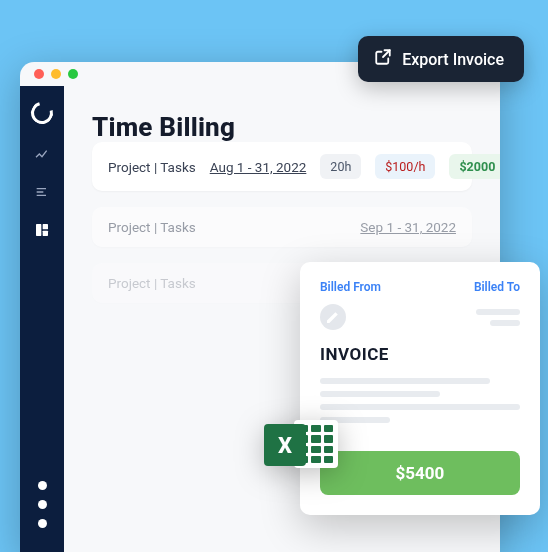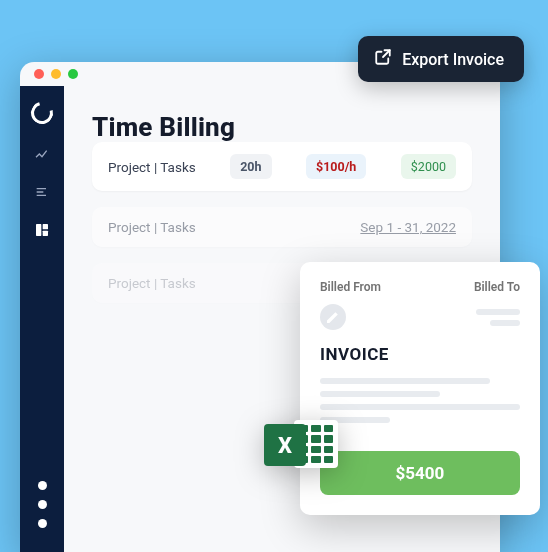--- a/index.html
+++ b/index.html
@@ -61,24 +61,24 @@
     display: flex; align-items: center; gap: 14px;
     background: #fff; border-radius: 10px;
     padding: 12px 16px; margin-bottom: 16px;
     box-shadow: 0 1px 2px rgba(0,0,0,0.04);
     font-size: 13.5px; color: #374050; justify-content: space-between;
   }
   .row.faded1 { opacity: 0.5; }
   .row.faded2 { opacity: 0.25; }
   .ptask { color: #3a4254; white-space: nowrap; }
   .period { text-decoration: underline; color: #3a4254; white-space: nowrap; }
-  .pill { padding: 5px 10px; border-radius: 6px; font-weight: 700; font-size: 12.5px; }
+  .pill { padding: 5px 10px; border-radius: 6px; font-weight: 400; font-size: 12.5px; }
   .pill.hours { background: #f0f2f5; color: #4a5568; }
   .pill.rate  { background: #eaf3fb; color: #b91c1c; }
-  .pill.total { background: #e9f6ec; color: #2f8f4e; font-weight: 400; }
+  .pill.total { background: #e9f6ec; color: #2f8f4e; font-weight: 700; }
 
   .export-btn {
     position: absolute; top: 36px; right: 24px;
     background: #1a2434; color: #fff;
     border-radius: 10px; padding: 12px 20px 12px 16px;
     display: flex; align-items: center; gap: 10px;
     font-size: 16px; font-weight: 500;
     box-shadow: 0 6px 22px rgba(0,0,0,0.25);
     z-index: 30;
   }
@@ -87,21 +87,21 @@
   .invoice-pop {
     position: absolute;
     left: 300px; top: 262px;
     width: 240px;
     background: #fff;
     border-radius: 10px;
     box-shadow: 0 12px 40px rgba(0,0,0,0.22);
     padding: 18px 20px 20px 20px;
     z-index: 20;
   }
-  .inv-header { display: flex; justify-content: space-between; font-size: 12px; color: #737373; font-weight: 600; margin-bottom: 10px; }
+  .inv-header { display: flex; justify-content: space-between; font-size: 12px; color: #3b82f6; font-weight: 600; margin-bottom: 10px; }
   .inv-row2 { display: flex; justify-content: space-between; align-items: center; margin-bottom: 14px; }
   .inv-logo { width: 26px; height: 26px; border-radius: 50%; background: #e4e7ec; display:flex;align-items:center;justify-content:center; }
   .inv-logo::after { content:""; width:12px;height:12px;background:#fff;clip-path:polygon(0 80%,70% 10%,90% 30%,20% 100%,0 100%); }
   .placeholder-stack { display:flex; flex-direction:column; gap:5px; align-items:flex-end; }
   .ph { background:#e8ebef; border-radius:4px; height:6px; }
   .inv-title { font-size: 17px; font-weight: 700; color: #151c2c; letter-spacing: 0.5px; margin-bottom: 14px; }
   .inv-lines { display:flex; flex-direction:column; gap:7px; margin-bottom:12px; }
   .inv-total-btn {
     background: #6ebe5e; color:#fff; font-weight:700; font-size:17px;
     text-align:center; padding: 12px 0; border-radius: 8px; margin-top: 28px;
@@ -174,20 +174,21 @@
       <div class="circle"></div>
     </div>
   </div>
 
   <div class="main">
     <h1 class="pagetitle">Time Billing</h1>
 
 
     <div class="row">
       <span class="ptask">Project | Tasks</span>
+      <span class="period">Aug 1 - 31, 2022</span>
       <span class="pill hours">20h</span>
       <span class="pill rate">$100/h</span>
       <span class="pill total">$2000</span>
     </div>
 
     <div class="row faded1">
       <span class="ptask">Project | Tasks</span>
       <span class="period">Sep 1 - 31, 2022</span>
     </div>
 

